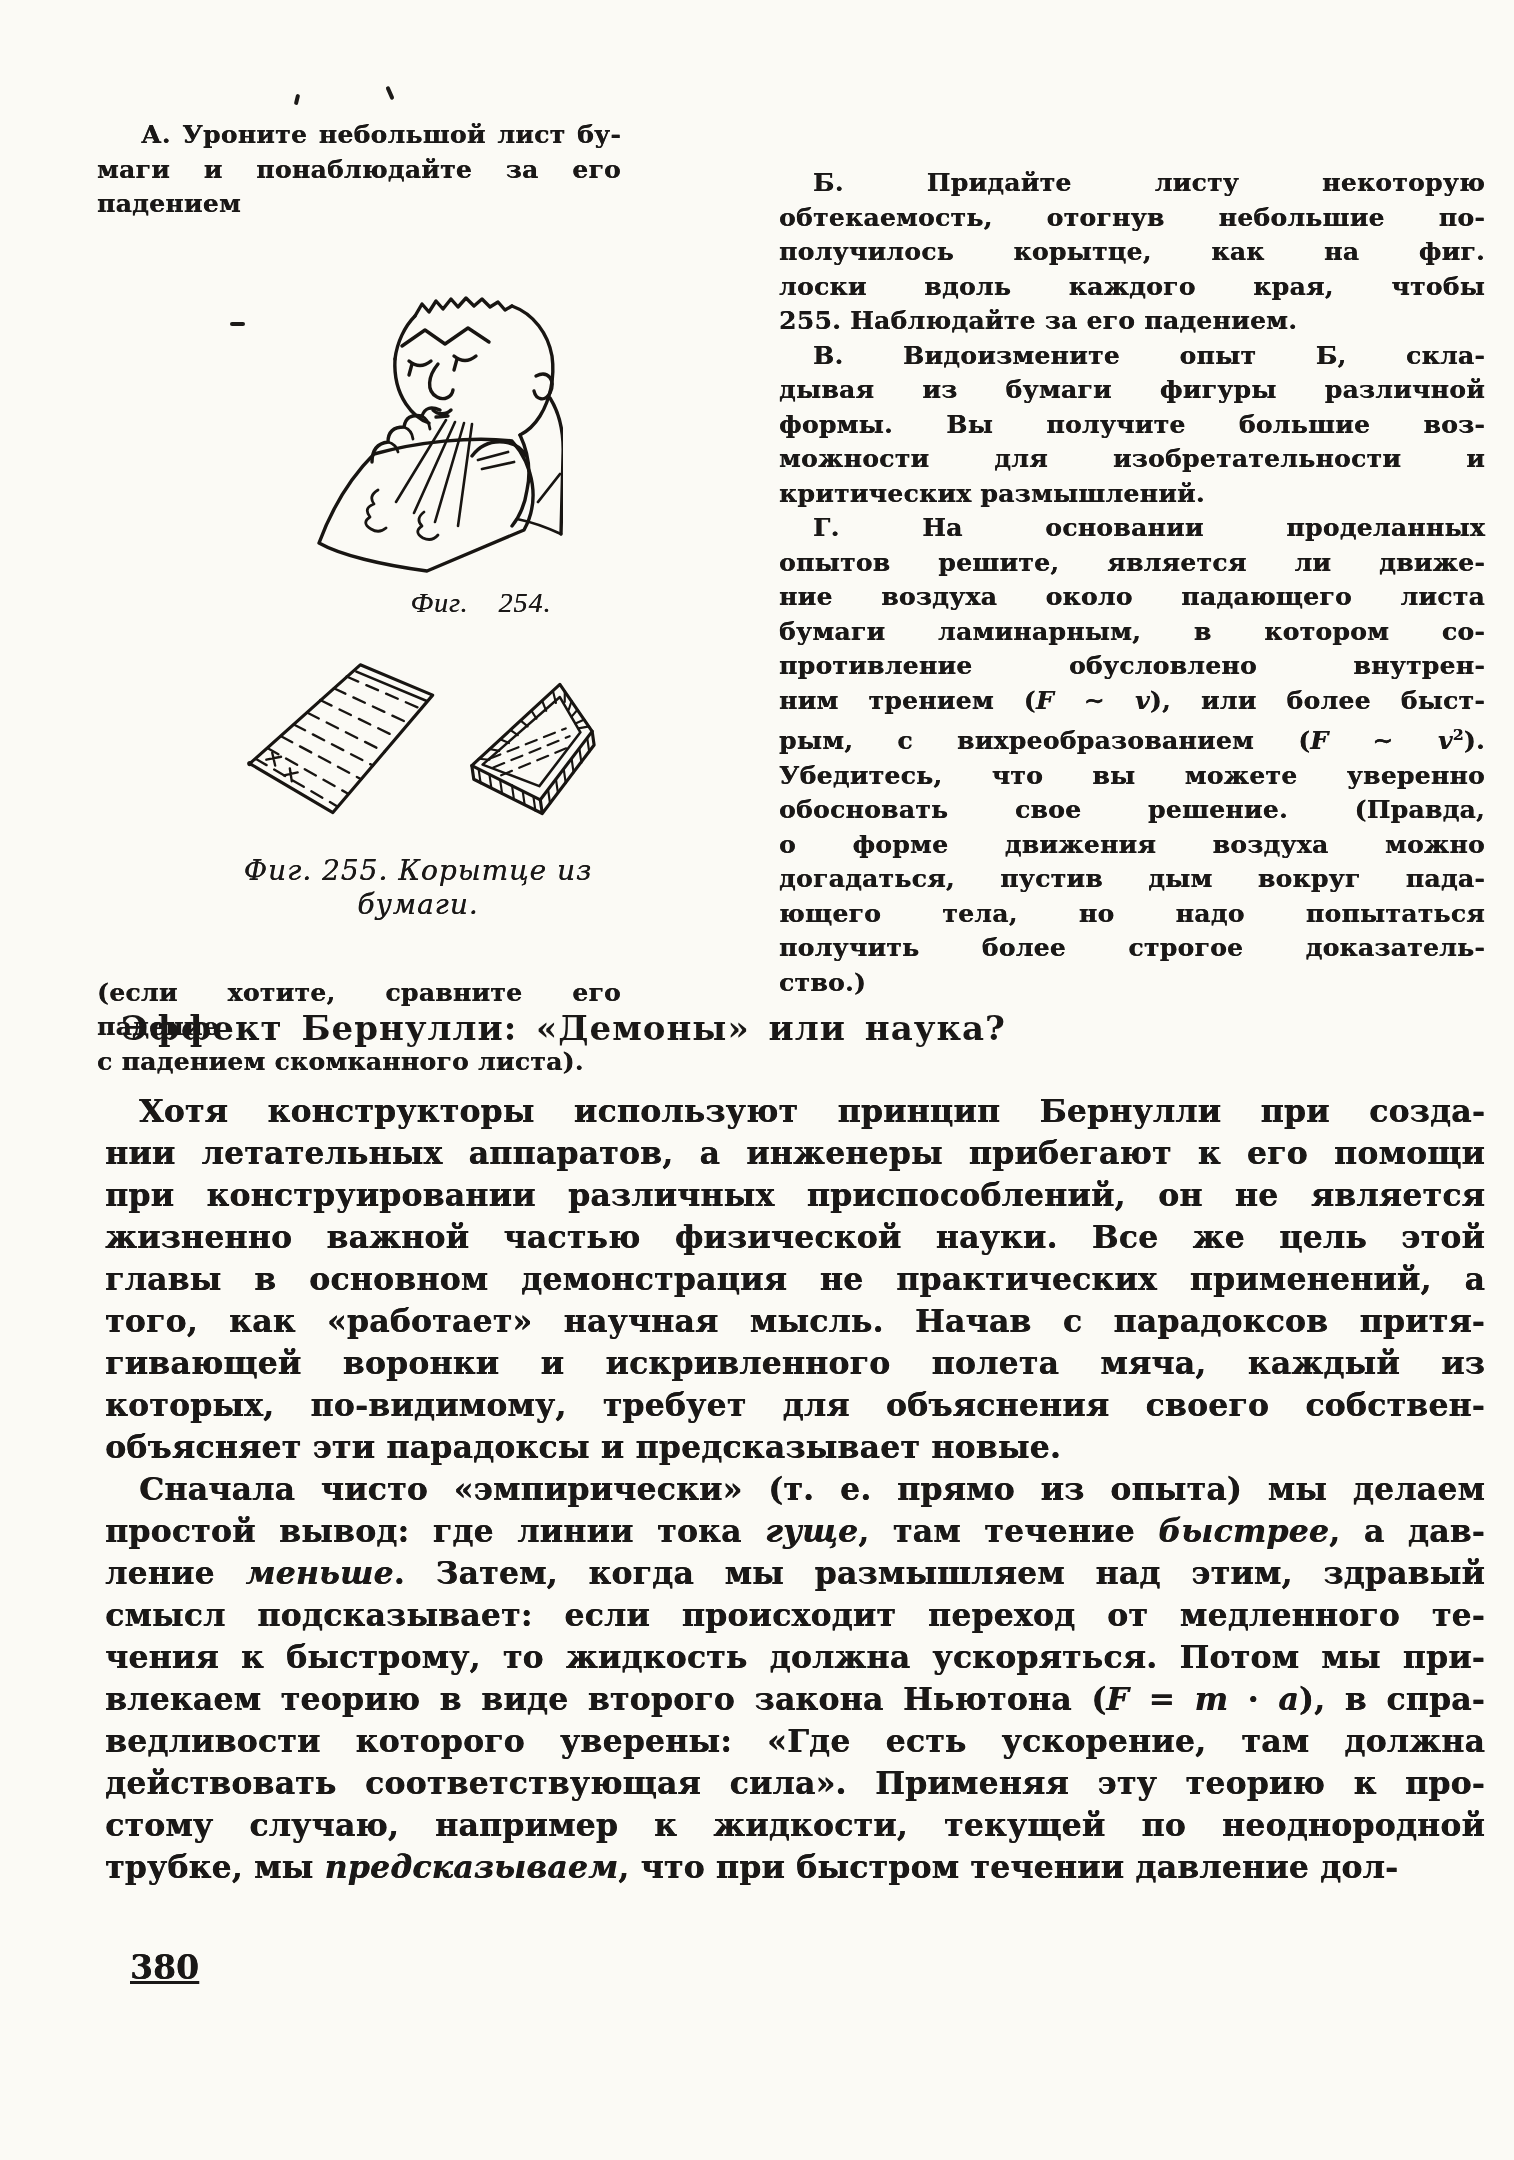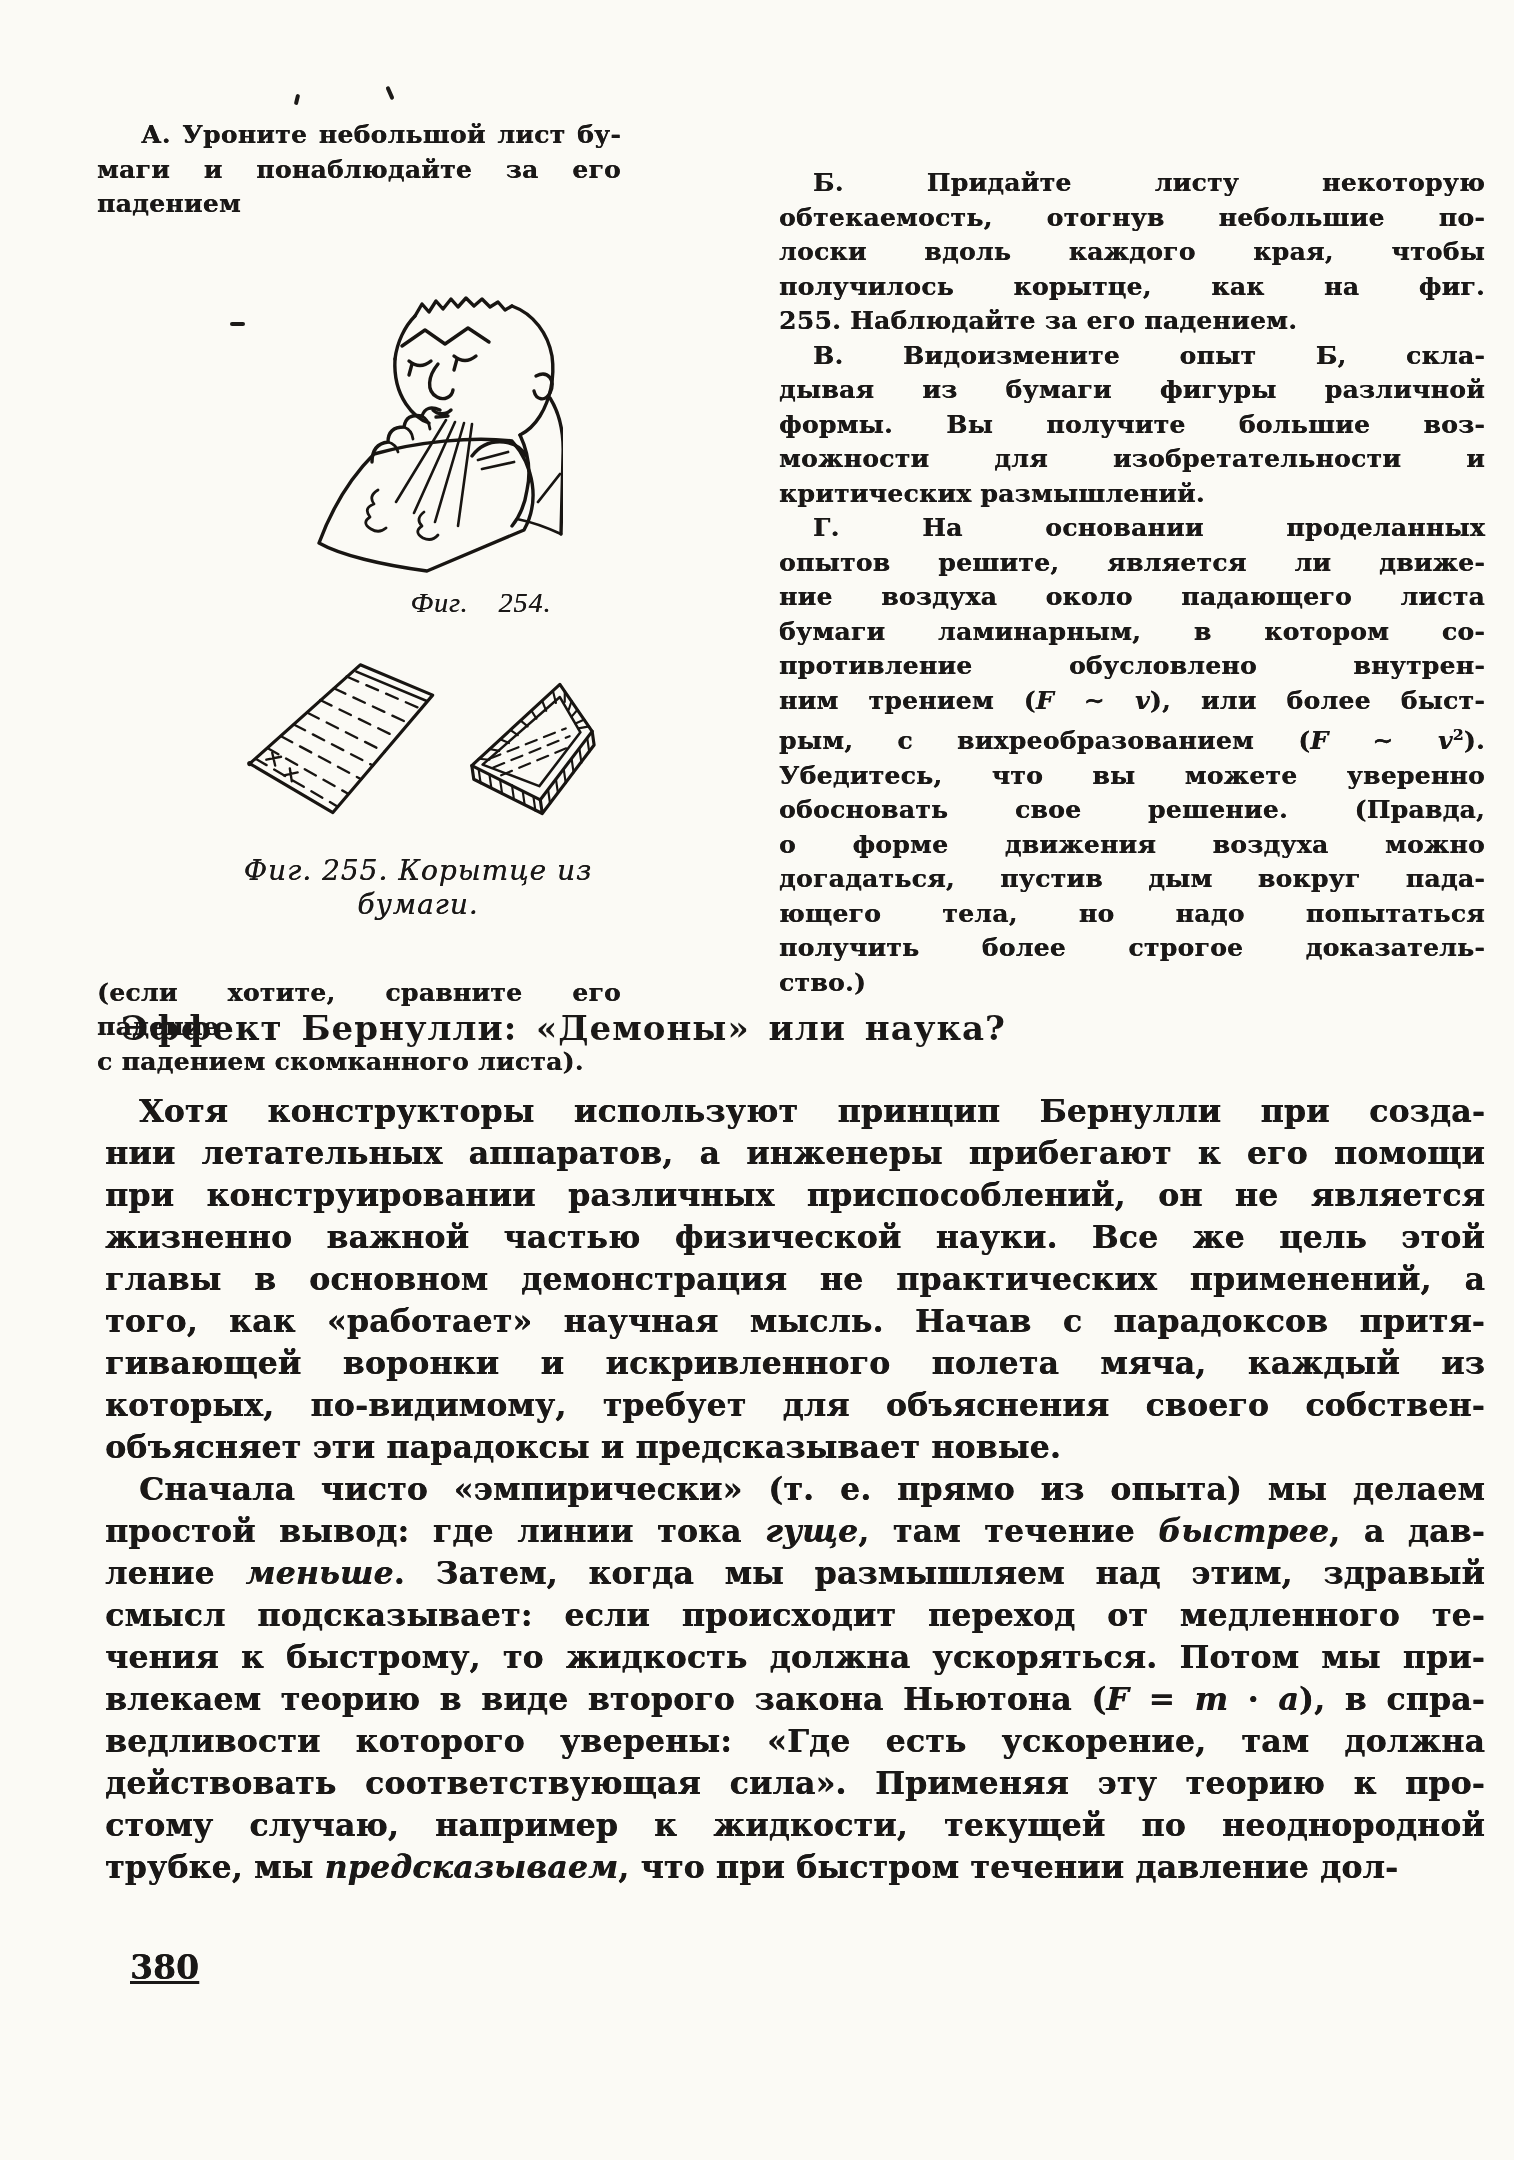--- a/index.html
+++ b/index.html
@@ -164,22 +164,22 @@
     <div class="para col-text note-para">
         <div class="tline">(если хотите, сравните его падение</div>
         <div class="tline last">с падением скомканного листа).</div>
       </div>
   </div>
 
   <div class="col-right">
     <div class="para col-text indent-first">
         <div class="tline">Б. Придайте листу некоторую</div>
         <div class="tline">обтекаемость, отогнув небольшие по-</div>
+        <div class="tline">получилось корытце, как на фиг.</div>
         <div class="tline">лоски вдоль каждого края, чтобы</div>
-        <div class="tline">получилось корытце, как на фиг.</div>
         <div class="tline last">255. Наблюдайте за его падением.</div>
       </div>
     <div class="para col-text indent-first">
         <div class="tline">В. Видоизмените опыт Б, скла-</div>
         <div class="tline">дывая из бумаги фигуры различной</div>
         <div class="tline">формы. Вы получите большие воз-</div>
         <div class="tline">можности для изобретательности и</div>
         <div class="tline last">критических размышлений.</div>
       </div>
     <div class="para col-text indent-first">

